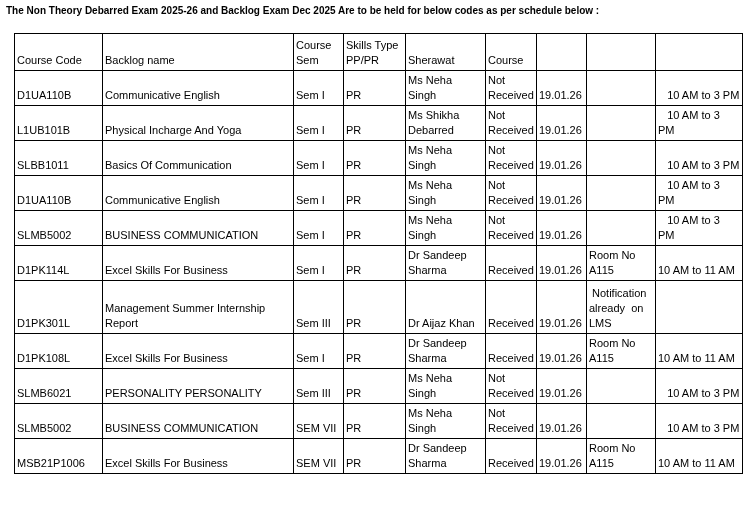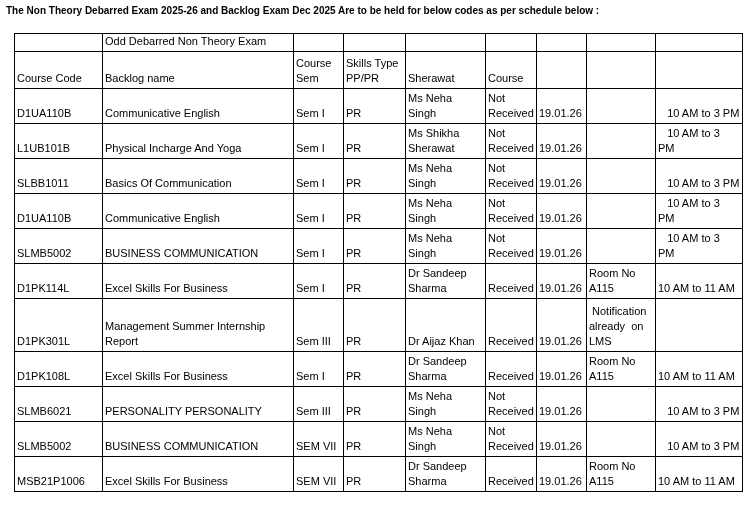--- a/index.html
+++ b/index.html
@@ -59,31 +59,20 @@
       <col style="width: 191px;">
       <col style="width: 50px;">
       <col style="width: 62px;">
       <col style="width: 80px;">
       <col style="width: 51px;">
       <col style="width: 50px;">
       <col style="width: 69px;">
       <col style="width: 87px;">
     </colgroup>
   <thead>
-      <tr class="banner-row">
-        <td></td>
-        <td>Odd Debarred Non Theory Exam</td>
-        <td></td>
-        <td></td>
-        <td></td>
-        <td></td>
-        <td></td>
-        <td></td>
-        <td></td>
-      </tr>
       <tr class="header-row">
         <td>Course Code</td>
         <td>Backlog name</td>
         <td>Course
 Sem</td>
         <td>Skills Type
 PP/PR</td>
         <td>Sherawat</td>
         <td>Course</td>
         <td></td>
@@ -104,21 +93,21 @@
         <td>19.01.26</td>
         <td></td>
         <td>   10 AM to 3 PM</td>
       </tr>
       <tr>
         <td>L1UB101B</td>
         <td>Physical Incharge And Yoga</td>
         <td>Sem I</td>
         <td>PR</td>
         <td>Ms Shikha
-Sherawat</td>
+Debarred</td>
         <td>Not
 Received</td>
         <td>19.01.26</td>
         <td></td>
         <td>   10 AM to 3
 PM</td>
       </tr>
       <tr>
         <td>SLBB1011</td>
         <td>Basics Of Communication</td>

